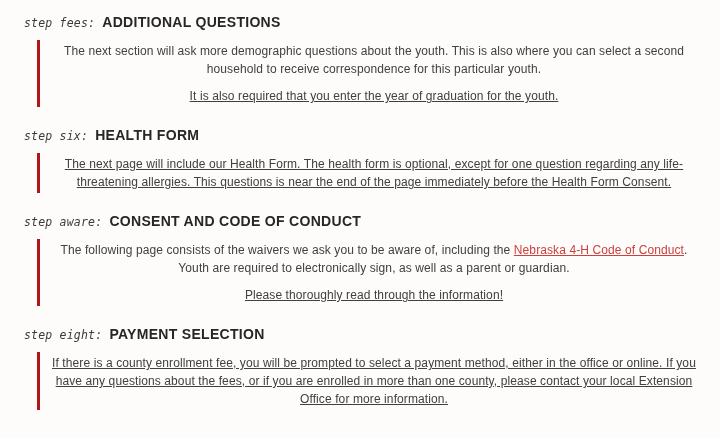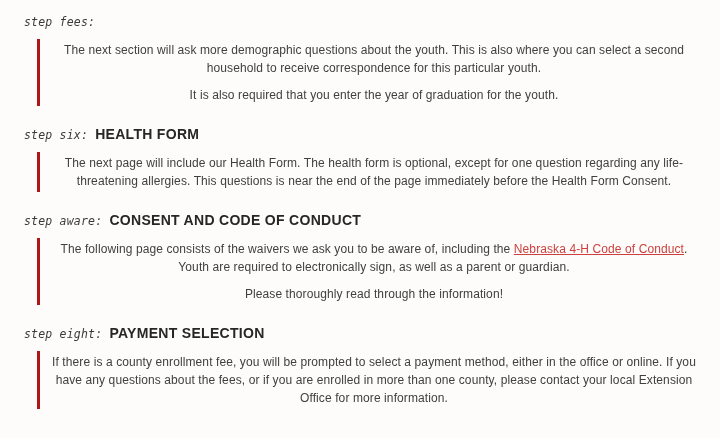--- a/index.html
+++ b/index.html
@@ -40,35 +40,36 @@
     padding:2px 0 2px 12px;
     text-align:center;
   }
   .quote p{
     margin:0 0 9px 0;
     font-size:12px;line-height:18px;
     color:var(--body);
     max-width:648px;
     letter-spacing:.1px;
   }
-  .quote p:last-child{margin-bottom:0;}
+  .quote p:last-child{margin-bottom:0;text-decoration:underline;}
   a.inline-link{
     color:var(--link-red);
     text-decoration:underline;
     cursor:pointer;
   }
 </style>
 </head>
 <body>
 
 <main>
 
   <section class="step-section">
     <h2 class="heading-row">
       <em class="step-label">step fees:</em>
+      <span class="section-title">ADDITIONAL QUESTIONS</span>
     </h2>
     <div class="quote">
       <p>The next section will ask more demographic questions about the youth. This is also where you can select a second household to receive correspondence for this particular youth.</p>
       <p>It is also required that you enter the year of graduation for the youth.</p>
     </div>
   </section>
 
   <section class="step-section">
     <h2 class="heading-row">
       <em class="step-label">step six:</em>

